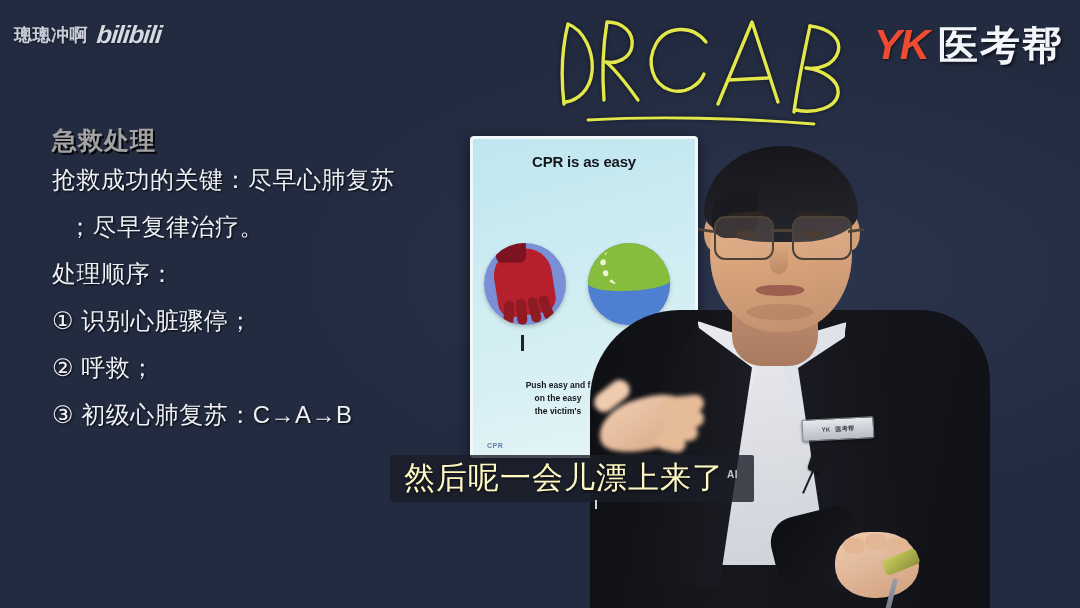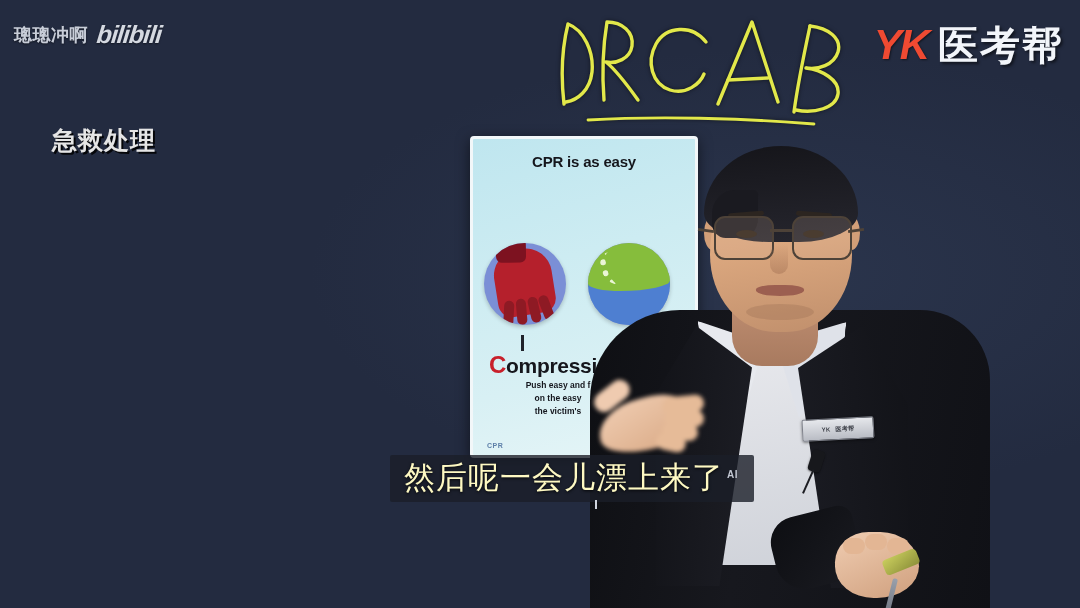--- a/index.html
+++ b/index.html
@@ -31,21 +31,21 @@
   }
 
   
   .slide-title{
     position:absolute;left:52px;top:68px;z-index:8;
     font-size:31px;font-weight:bold;color:#e9ec3e;letter-spacing:1px;
     text-shadow:2px 2px 0 rgba(0,0,0,.85), -1px -1px 0 rgba(0,0,0,.5);
   }
   .slide-sub{
     position:absolute;left:52px;top:124px;z-index:8;
-    font-size:25px;font-weight:bold;color:#e5e5e5;letter-spacing:1px;
+    font-size:25px;font-weight:bold;color:#a3a3a3;letter-spacing:1px;
     text-shadow:2px 2px 0 rgba(0,0,0,.85);
   }
   .body-lines{
     position:absolute;left:52px;top:168px;z-index:8;width:420px;
   }
   .body-line{
     font-size:24px;color:#eef1f7;line-height:1;margin-bottom:23px;
     letter-spacing:.5px;white-space:nowrap;
     text-shadow:1px 1px 2px rgba(0,0,0,.9);
   }
@@ -271,20 +271,28 @@
 
 <div id="stage">
 
   <div class="watermark">
     <span class="wm-text">璁璁冲啊</span>
     <span class="wm-logo">bilibili</span>
   </div>
 
   <div class="slide-sub">急救处理</div>
 
+  <div class="body-lines">
+    <div class="body-line">抢救成功的关键：尽早心肺复苏</div>
+    <div class="body-line indent">；尽早复律治疗。</div>
+    <div class="body-line">处理顺序：</div>
+    <div class="body-line">① 识别心脏骤停；</div>
+    <div class="body-line">② 呼救；</div>
+    <div class="body-line">③ 初级心肺复苏：C→A→B</div>
+  </div>
 
   <div class="poster">
     <div class="poster-title">CPR is as easy</div>
 
     <div class="circ-row">
       <div class="circ one">
         <div class="hand">
           <div class="finger" style="left:4px;transform:rotate(12deg);"></div>
           <div class="finger" style="left:17px;transform:rotate(4deg);"></div>
           <div class="finger" style="left:30px;transform:rotate(-4deg);"></div>
@@ -293,21 +301,20 @@
       </div>
       <div class="circ two">
         <div class="globe-top"></div>
         <div class="globe-bot"></div>
         <div class="globe-wave"></div>
         <div class="globe-arrow"></div>
       </div>
     </div>
 
     <div class="stem"></div>
-    <div class="comp-word"><b>C</b><span>ompressi</span></div>
     <div class="comp-sub">
       <div>Push easy and f</div>
       <div>on the easy</div>
       <div>the victim's</div>
     </div>
     <div class="poster-foot">CPR</div>
   </div>
 
   <div class="presenter">
     <div class="torso"></div>

